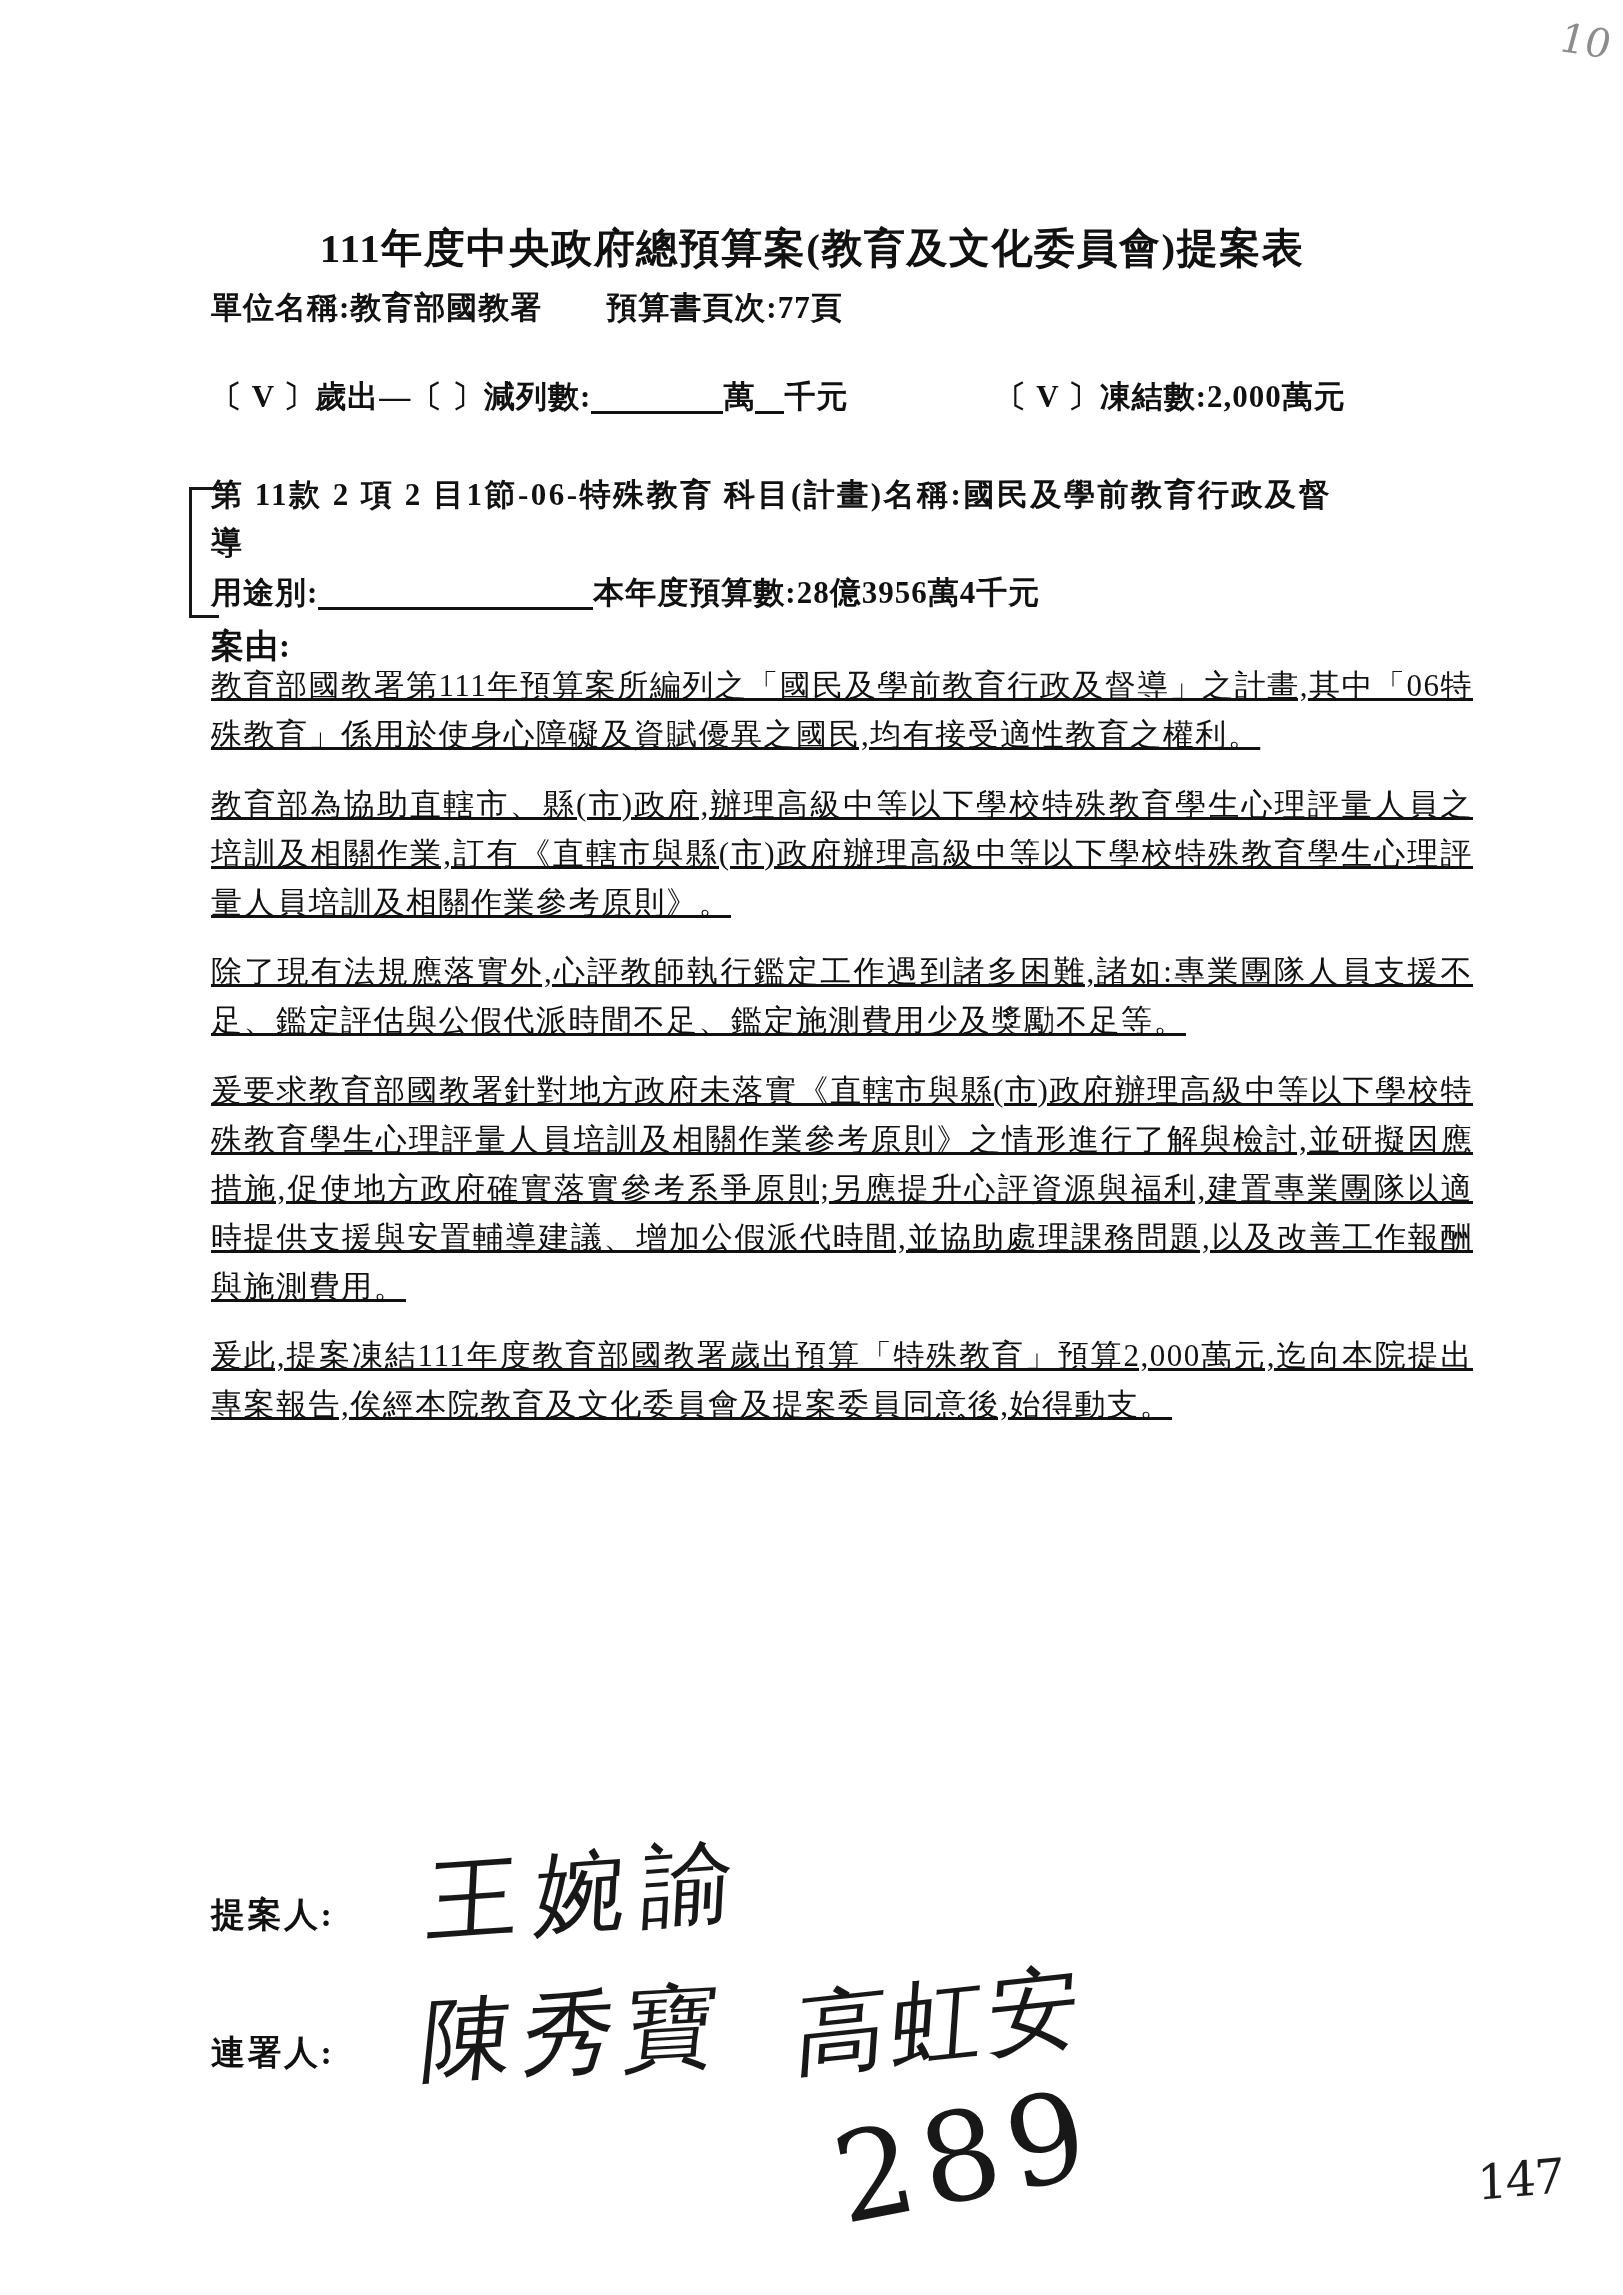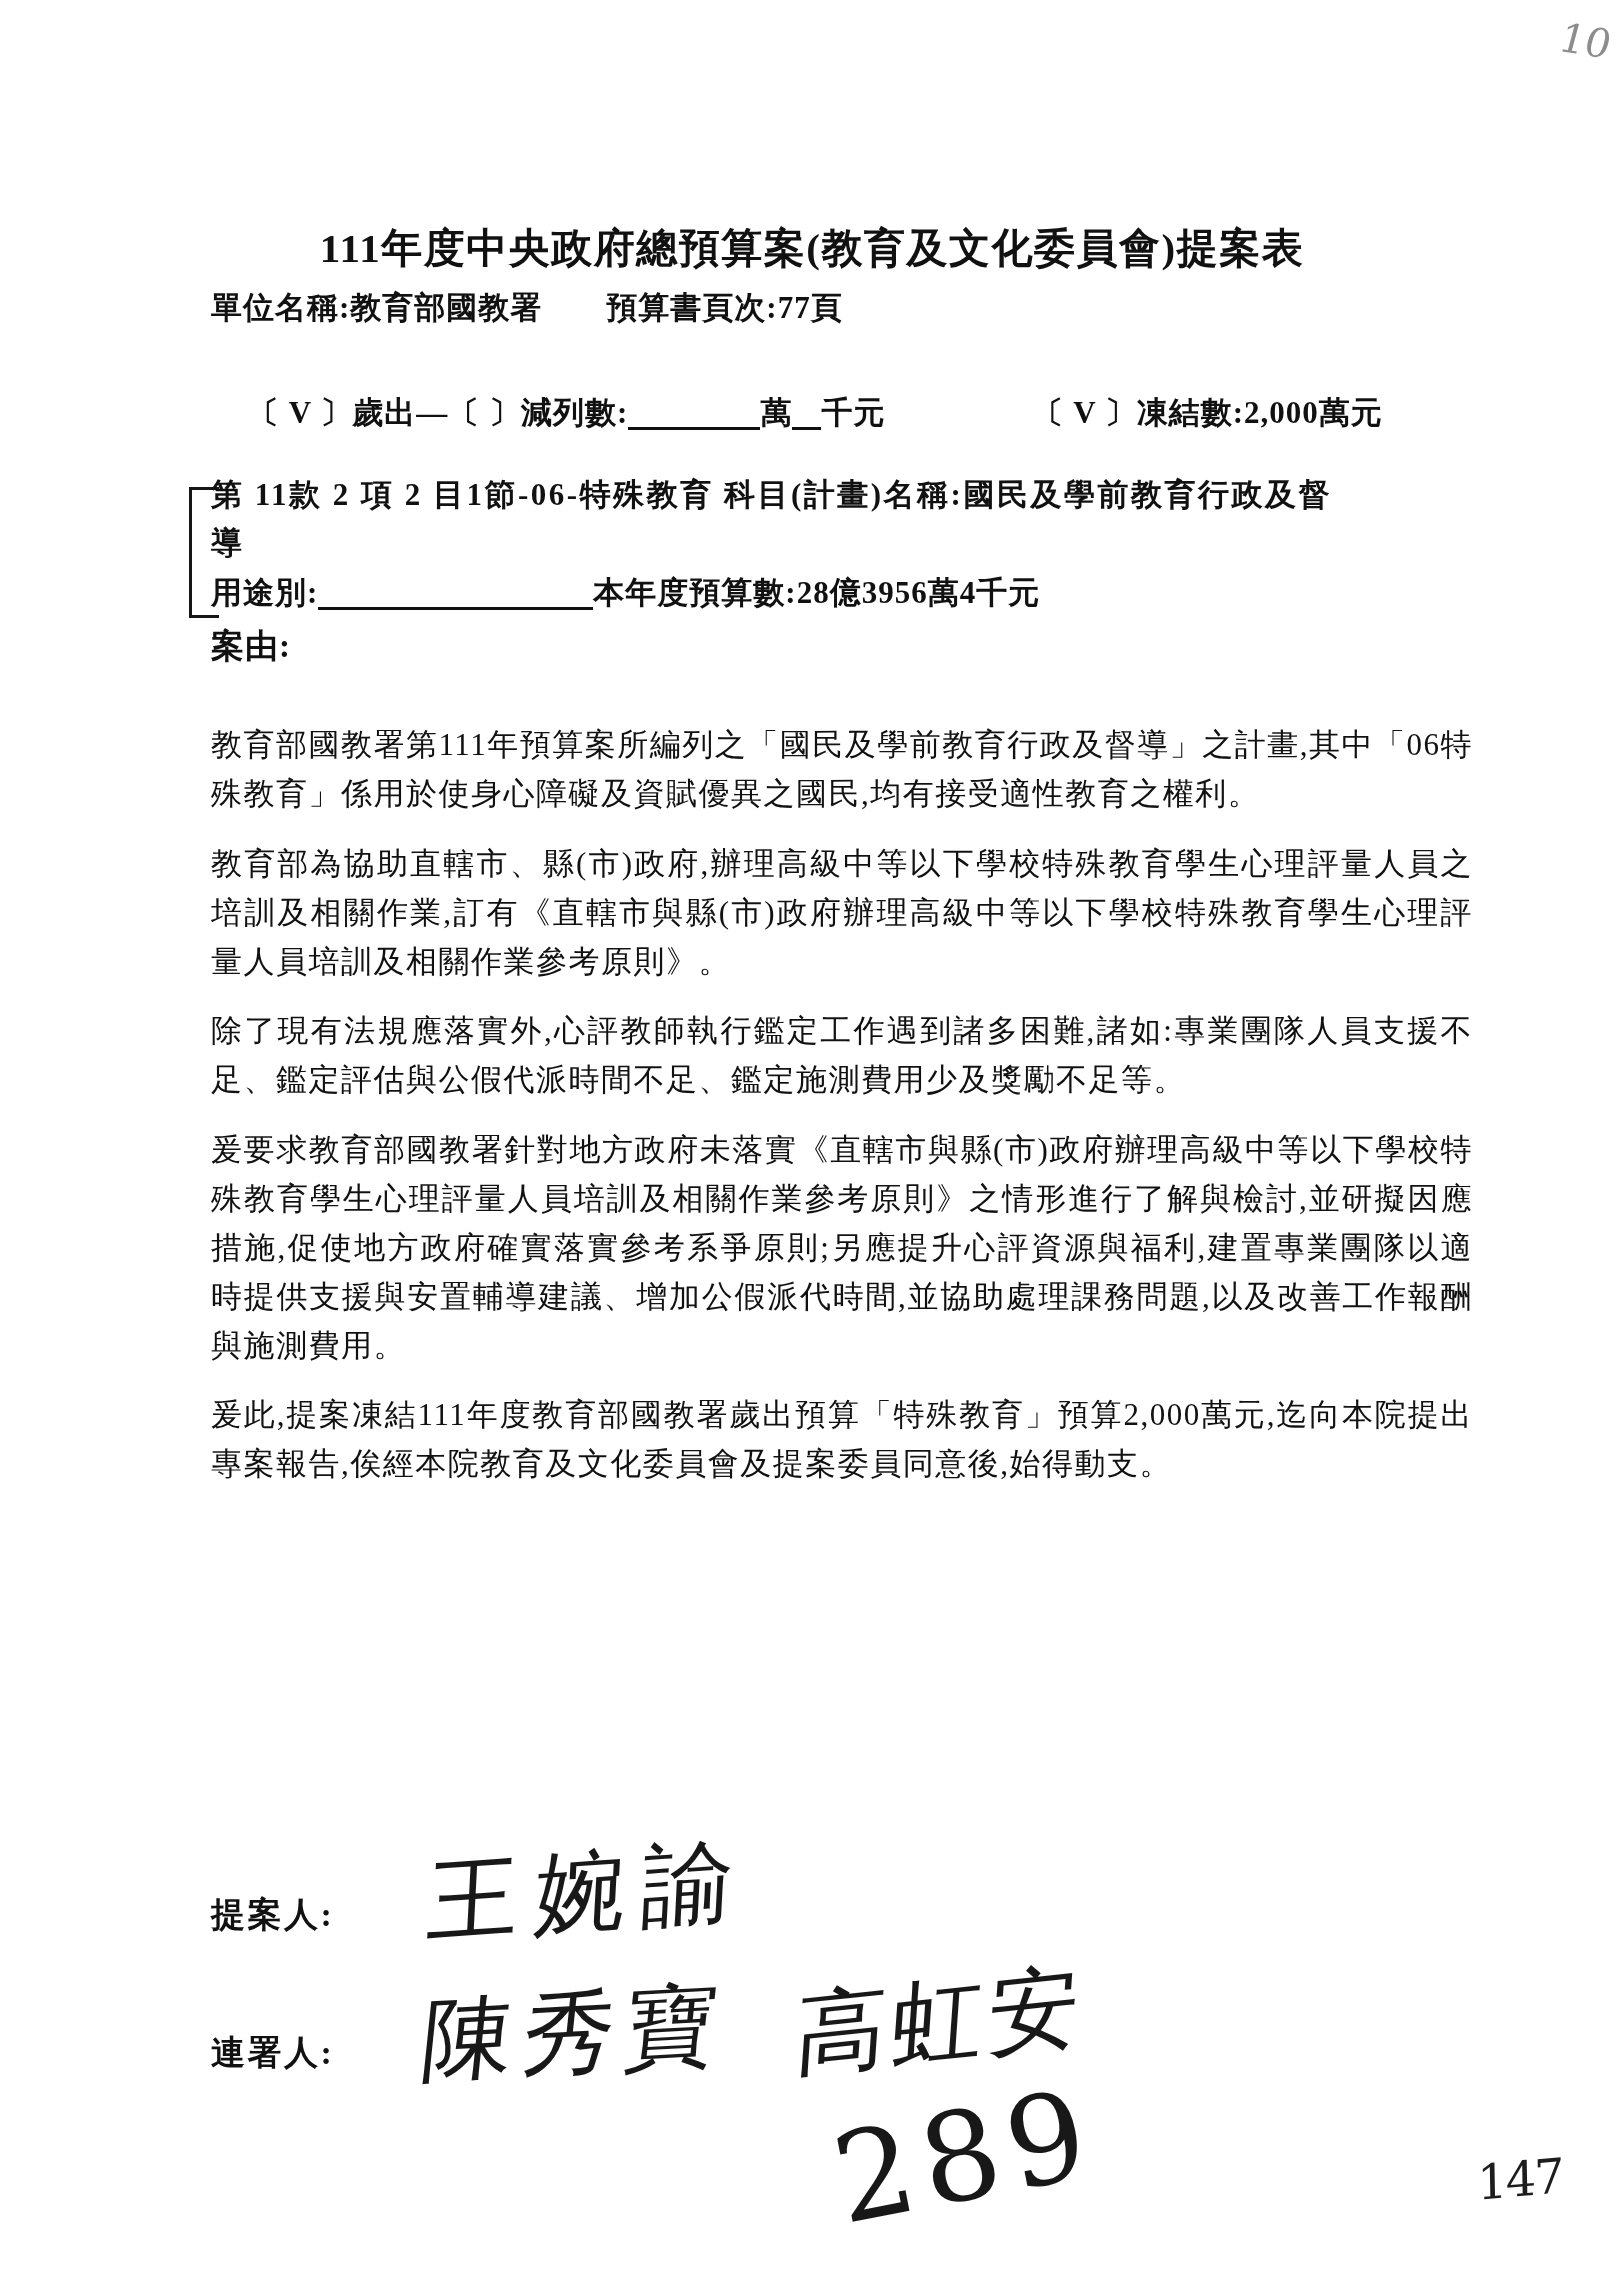--- a/index.html
+++ b/index.html
@@ -10,32 +10,32 @@
   .title{
     position:absolute;top:194px;left:0;width:100%;text-align:center;
     font-size:41px;font-weight:700;letter-spacing:1.5px;white-space:nowrap;
   }
   .metaline{
     position:absolute;left:211px;font-size:31px;font-weight:700;
     letter-spacing:1px;white-space:nowrap;
   }
   #unit-line{top:287px;}
   #revenue-line{top:338px;}
-  #expenditure-line{top:392px;margin-left:37px;}
+  #expenditure-line{top:376px;}
   #subject-line{top:474px;font-size:31px;letter-spacing:2.5px;}
   #subject-wrap{top:522px;}
   #usage-line{top:572px;}
   #case-label{top:624px;font-size:33px;text-align:center;}
   .bracket{
     position:absolute;left:189px;top:487px;width:26.5px;height:125px;
     border-left:3.4px solid #161616;border-top:3.4px solid #161616;border-bottom:3.4px solid #161616;
   }
   .paras{
-    position:absolute;left:211px;top:720px;width:1262px;
-    font-size:31px;line-height:49px;letter-spacing:1.5px;text-align:justify;
+    position:absolute;left:211px;top:661px;width:1262px;
+    font-size:31px;line-height:49px;letter-spacing:1.5px;text-align:justify;text-decoration:underline;
   }
   .paras p{margin:0 0 20.6px 0;}
   .u{text-decoration-thickness:3.4px;text-underline-offset:6.9px;}
   .blank{display:inline-block;height:25.5px;border-bottom:3.4px solid #111;vertical-align:-6.9px;}
   .sp{display:inline-block;}
   .sig-label{
     position:absolute;left:211px;font-size:34px;font-weight:700;letter-spacing:2.5px;white-space:nowrap;
   }
   #proposer-label{top:1892px;}
   #cosigner-label{top:2030px;}

